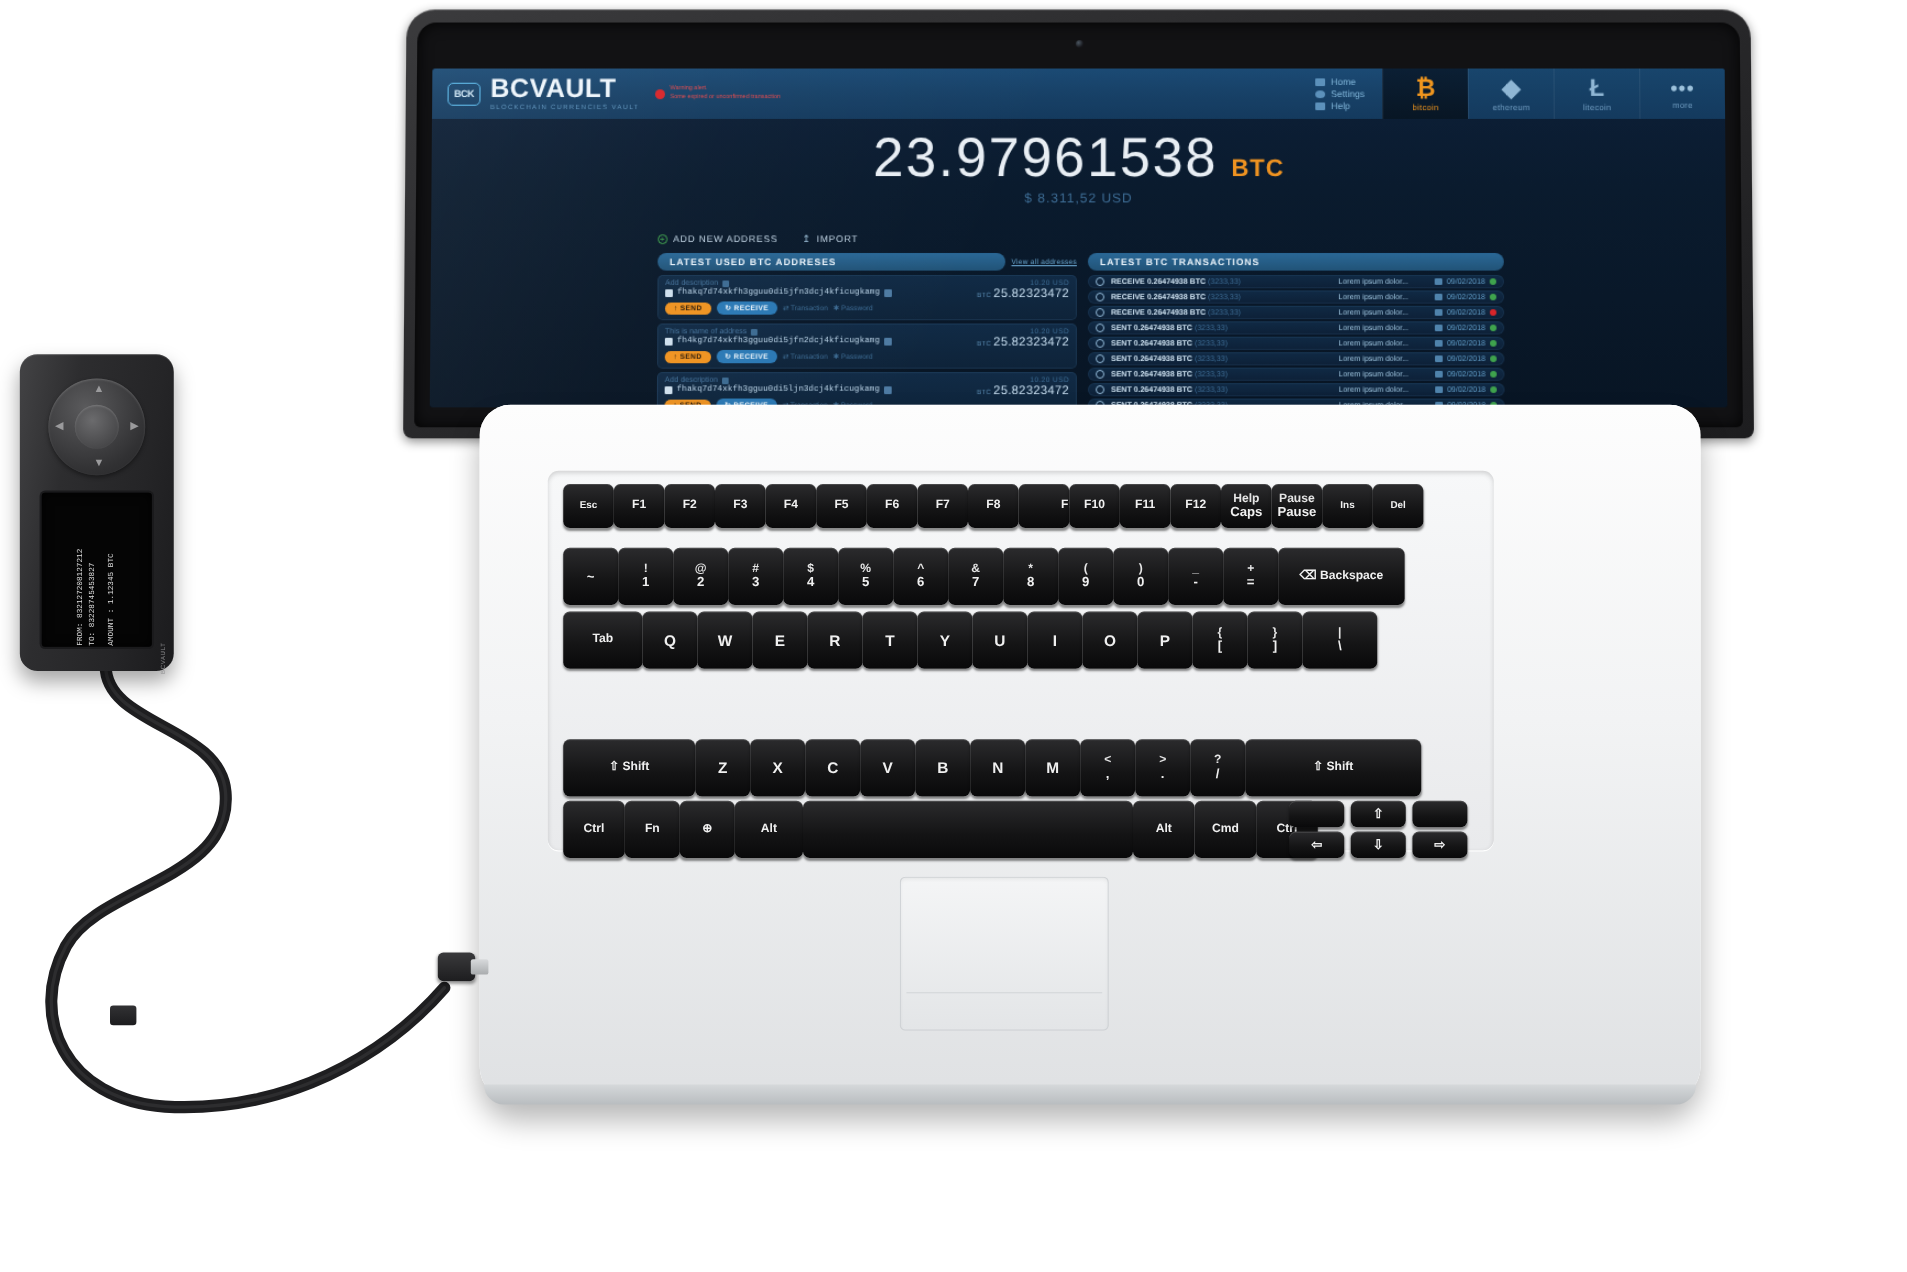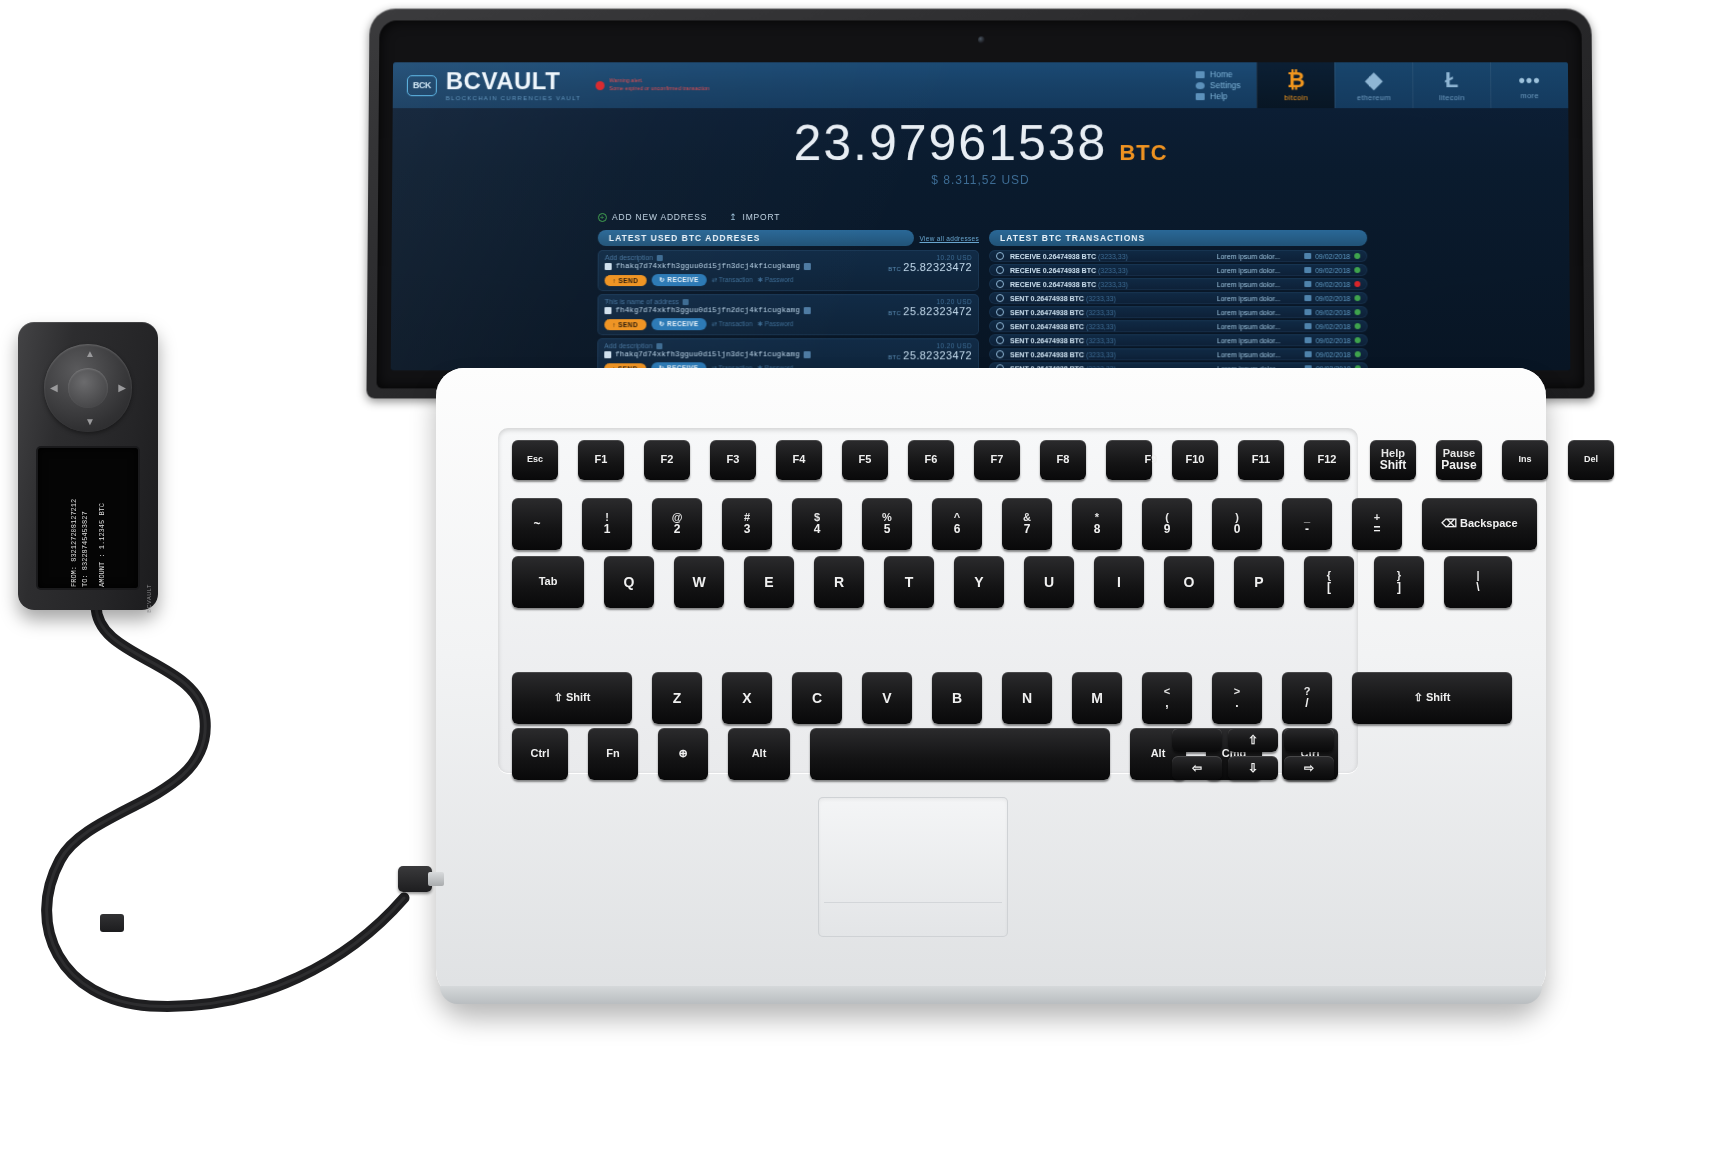--- a/index.html
+++ b/index.html
@@ -159,21 +159,21 @@
     position:absolute; left:440px; top:986px; width:1102px; height:18px;
     background: linear-gradient(180deg,#d5d8da,#b9bdc0);
     border-radius:0 0 34px 34px;
   }
   .keywell {
     position:absolute; left:498px; top:428px; width:860px; height:345px;
     background: linear-gradient(180deg,#f7f8f9,#e9eaec);
     border-radius:10px;
     box-shadow: inset 0 2px 5px rgba(0,0,0,.16), 0 1px 0 #fff;
   }
-  .krow { position:absolute; display:flex; gap:20px; }
+  .krow { position:absolute; display:flex; gap:0; }
   .key {
     background: linear-gradient(180deg,#2b2b2d 0%,#141415 58%,#09090a 100%);
     border-radius:6px; color:#f0f0f0;
     display:flex; align-items:center; justify-content:center; flex-direction:column;
     font-size:14px; font-weight:bold;
     box-shadow: 0 2px 2px rgba(0,0,0,.45), inset 0 1px 0 rgba(255,255,255,.14);
     line-height:1.05; text-align:center;
   }
   .key.sm { font-size:11px; }
   .key.xs { font-size:9px; }
@@ -511,21 +511,21 @@
         <div class="key sm" style="width: 46px; height: 40px;">F5</div>
         <div class="key sm" style="width: 46px; height: 40px;">F6</div>
         <div class="key sm" style="width: 46px; height: 40px;">F7</div>
         <div class="key sm" style="width: 46px; height: 40px;">F8</div>
         <div class="key sm" style="width: 46px; height: 40px; padding-left: 44px;">F9</div>
         <div class="key sm" style="width: 46px; height: 40px;">F10</div>
         <div class="key sm" style="width: 46px; height: 40px;">F11</div>
         <div class="key sm" style="width: 46px; height: 40px;">F12</div>
         <div class="key xs" style="width: 46px; height: 40px;">
           <span class="top">Help</span>
-          <span class="bot">Shift</span>
+          <span class="bot">Caps</span>
         </div>
         <div class="key xs" style="width: 46px; height: 40px; justify-content: center;">
           <span class="top">Pause</span>
           <span class="bot">Pause</span>
         </div>
         <div class="key xs" style="width: 46px; height: 40px;">Ins</div>
         <div class="key xs" style="width: 46px; height: 40px;">Del</div>
       </div>
       <div class="krow" style="top: 70px; left: 14px; height: 52px;">
         <div class="key " style="width: 50px; height: 52px;">

